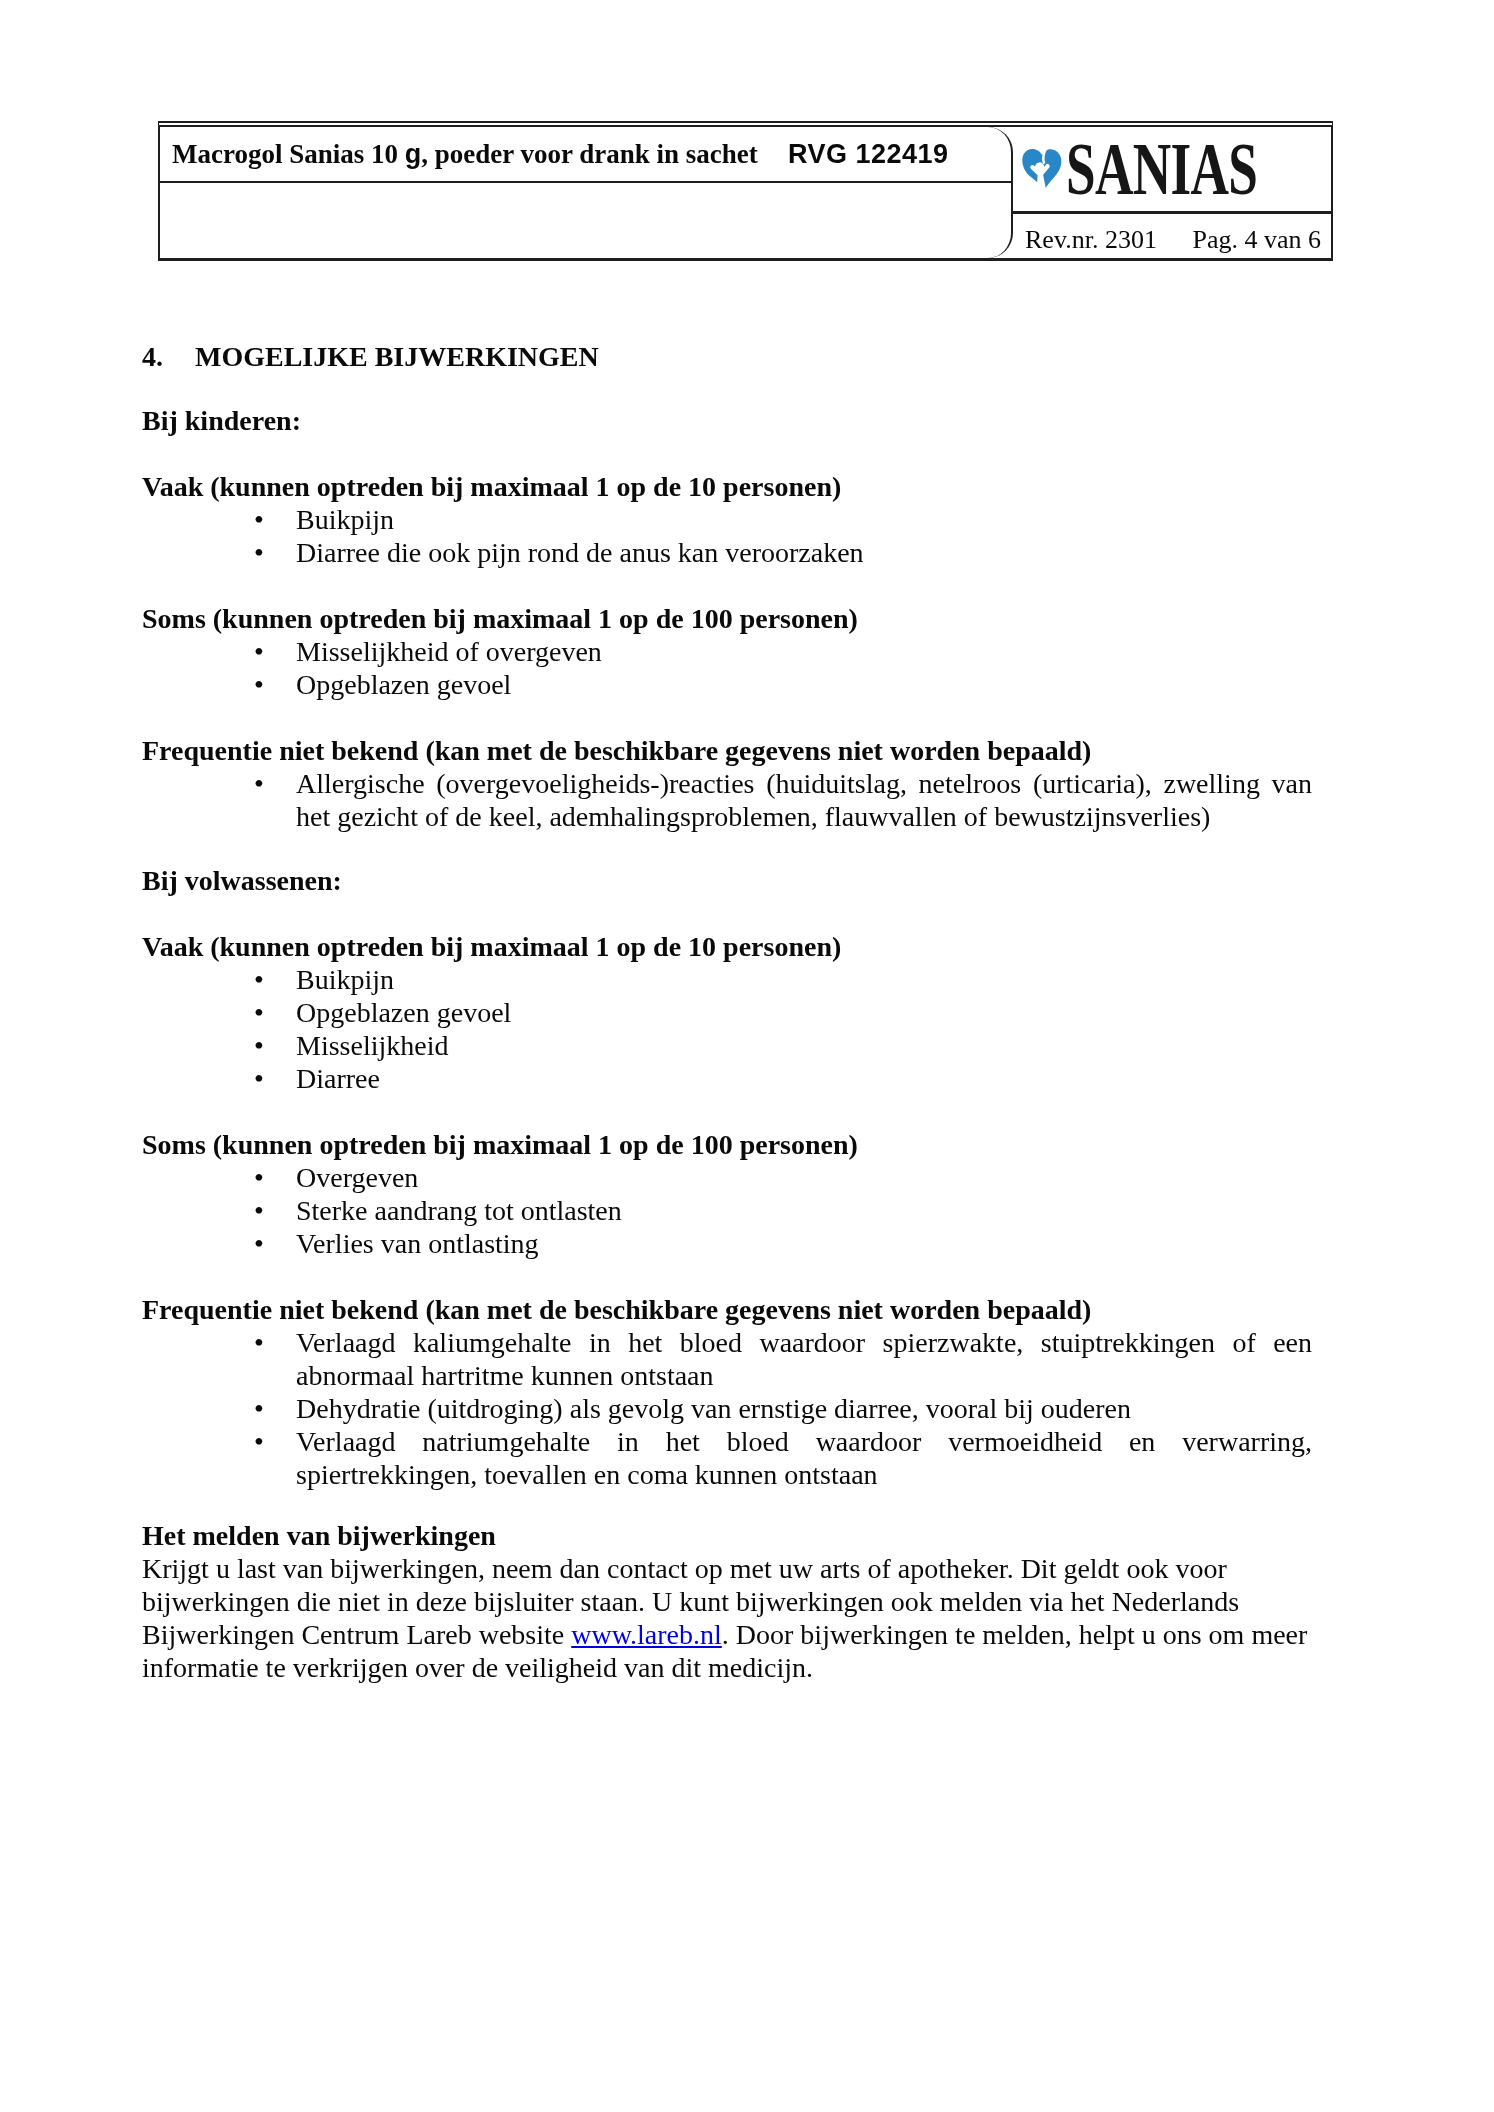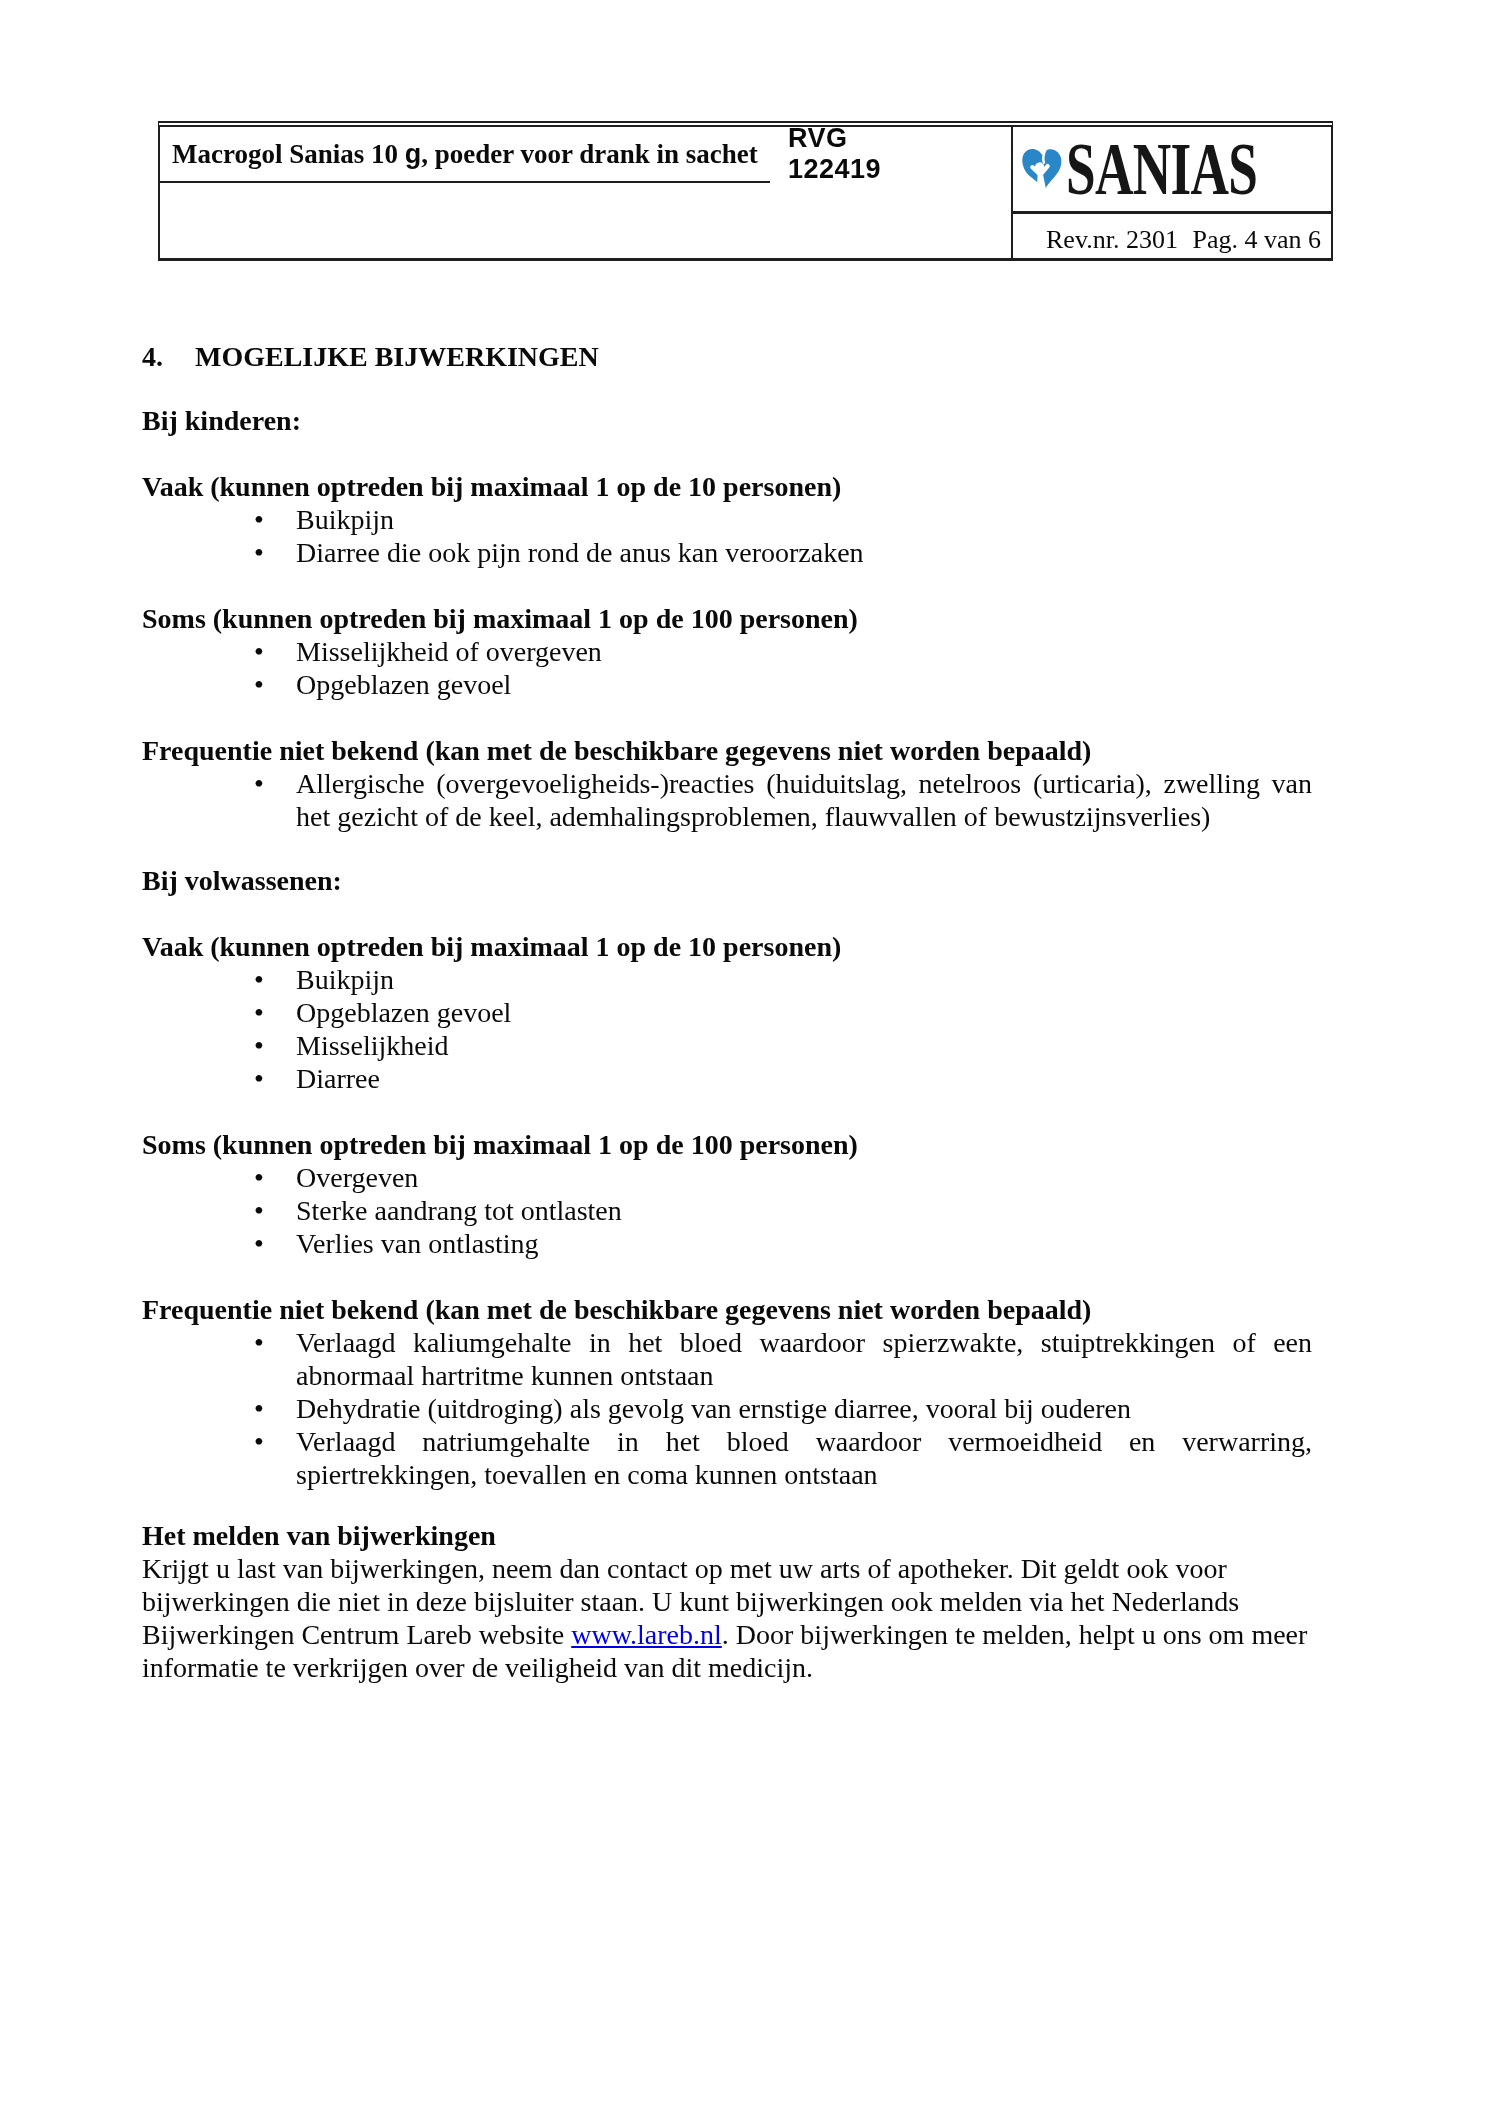--- a/index.html
+++ b/index.html
@@ -14,35 +14,35 @@
     font-family:"Liberation Serif","DejaVu Serif",serif;color:#0a0a0a;
   }
   
   .hdr{
     position:absolute;left:158px;top:121px;width:1175px;box-sizing:border-box;
     display:flex;
     border:2px solid var(--line-black);
     border-top:6px double var(--line-black);
     border-bottom:3px solid var(--line-black);
   }
-  .hdr-left{flex:0 0 853px;box-sizing:border-box;border-right:2px solid var(--line-black);display:flex;flex-direction:row;}
+  .hdr-left{flex:0 0 853px;box-sizing:border-box;border-right:2px solid var(--line-black);display:flex;flex-direction:column;border-radius:25px;}
   .hdr-row1{height:56px;box-sizing:border-box;border-bottom:2px solid var(--line-black);display:flex;align-items:center;padding:0 12px;position:relative;font-weight:bold;font-size:27px;}
   .rvg{position:absolute;left:628px;font-family:"Liberation Sans","DejaVu Sans",sans-serif;font-weight:bold;font-size:27px;letter-spacing:0.5px;}
   .g-sans{font-family:"Liberation Sans","DejaVu Sans",sans-serif;}
   .hdr-row2{height:55px;box-sizing:border-box;border-bottom:3px solid var(--line-black);display:flex;align-items:center;padding:0 12px;font-size:27px;}
   .hdr-row2 .b{margin-right:9px;}
   .hdr-row3{height:41px;background:var(--row-gray);display:flex;align-items:center;padding:0 12px;font-weight:bold;font-size:27px;}
   .hdr-row3 .secnum{margin-right:15px;}
   .hdr-right{flex:1;display:flex;flex-direction:column;min-width:0;}
   .logo-cell{height:87px;box-sizing:border-box;border-bottom:3px solid var(--line-black);display:flex;align-items:center;padding-left:8px;overflow:hidden;background:#fff;}
   .logo-text{
     font-weight:bold;font-size:74px;line-height:1;color:#161616;margin-left:2px;
     transform:scaleX(0.72);transform-origin:left center;letter-spacing:-1px;white-space:nowrap;
   }
-  .rev-cell{height:41px;display:flex;justify-content:space-between;align-items:flex-end;padding:0 10px 3px 12px;font-size:26px;margin-left:21px;}
+  .rev-cell{height:41px;display:flex;justify-content:space-between;align-items:flex-end;padding:0 10px 3px 12px;font-size:26px;}
   .b{font-weight:bold;}
   
   .content{position:absolute;left:142px;top:278px;width:1170px;font-size:28px;line-height:33px;}
   .sec-heading{margin:62px 0 0;font-size:28px;font-weight:bold;}
   .sec-num{display:inline-block;width:53px;}
   .intro{margin:38px 0 0;}
   .group-heading{margin:31px 0 0;font-weight:bold;}
   .freq-heading{margin:33px 0 0;font-weight:bold;}
   ul.bullets{margin:0;padding:0;list-style:none;}
   .bullets li{position:relative;padding-left:154px;text-align:justify;}

